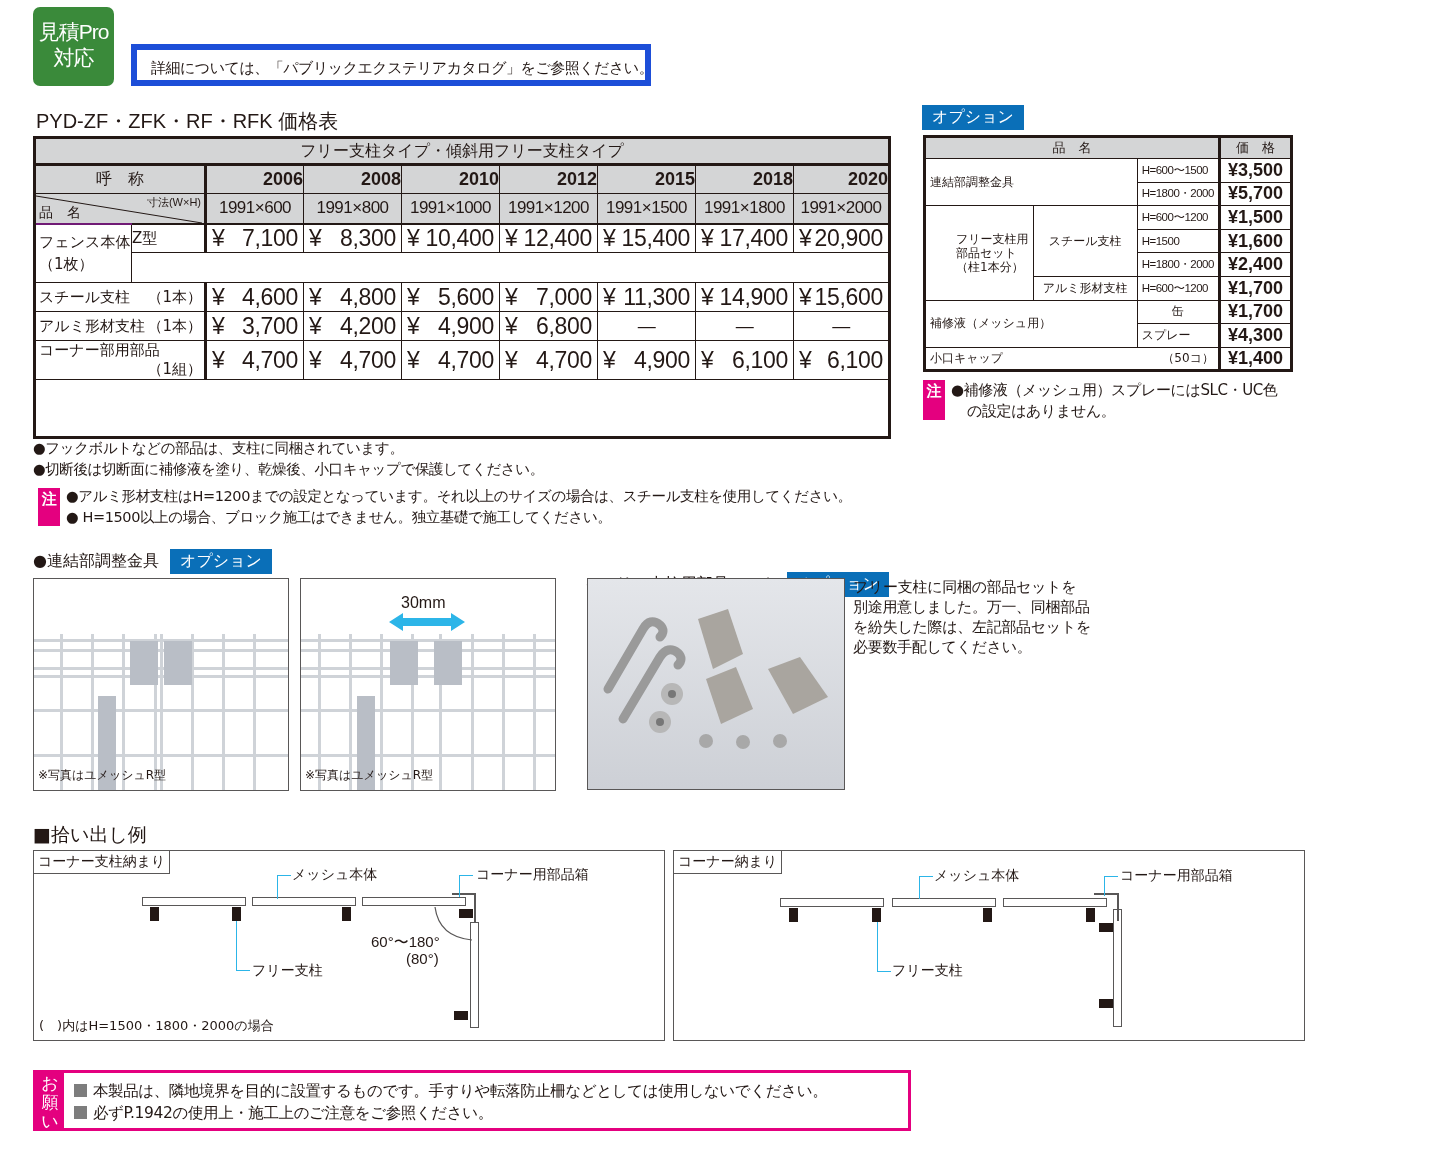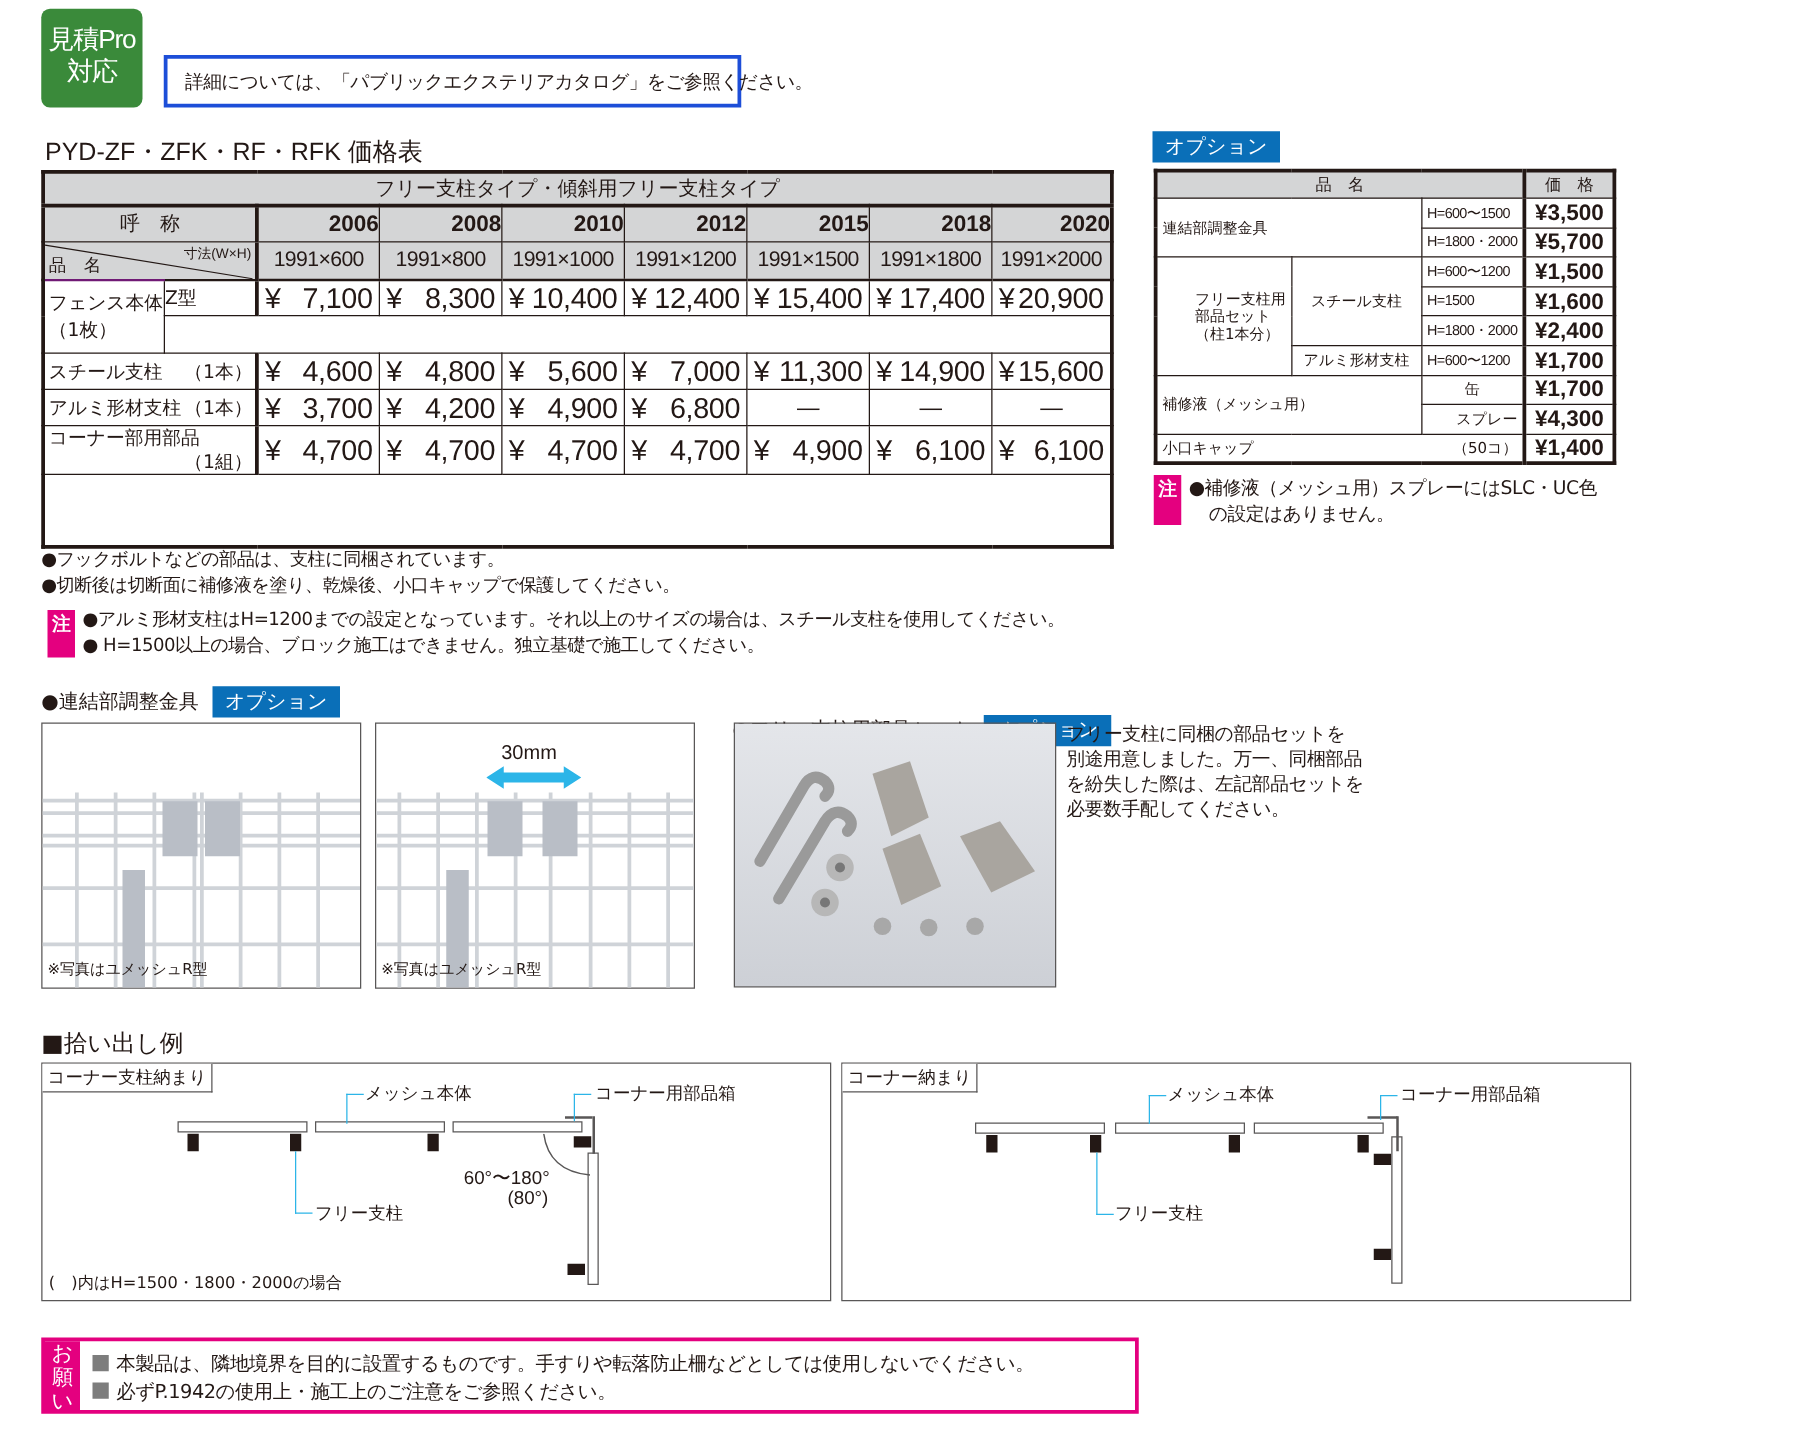--- a/index.html
+++ b/index.html
@@ -1,19 +1,19 @@
 <!DOCTYPE html>
 <html><head>
 <meta charset="utf-8">
 <style>
 *{box-sizing:border-box;margin:0;padding:0}
 body{width:1452px;height:1162px;background:#fff;font-family:"DejaVu Sans","Liberation Sans",sans-serif;color:#231815;position:relative;overflow:hidden}
 .abs{position:absolute}
 .badge-pro{left:33px;top:7px;width:81px;height:79px;background:#3a8a3a;border-radius:7px;color:#fff;font-size:21px;line-height:26px;text-align:center;padding-top:12px;font-family:"Liberation Sans",sans-serif;letter-spacing:-1px}
-.refbox{left:131px;top:44px;width:462px;height:42px;border:3px solid #1d4ed8;font-size:15px;padding:9px 0 0 14px;white-space:nowrap;letter-spacing:-0.5px}
+.refbox{left:131px;top:44px;width:520px;height:42px;border:6px solid #1d4ed8;font-size:15px;padding:9px 0 0 14px;white-space:nowrap;letter-spacing:-0.5px}
 .title{left:36px;top:108px;font-size:20px;font-family:"Liberation Sans",sans-serif}
 table{border-collapse:collapse}
 .main{position:absolute;left:33px;top:136px;width:858px;border:3px solid #231815}
 .main td,.main th{border:1px solid #231815;height:29px;font-weight:normal}
 .main .hdr{background:#d4d5d6}
 .main .grp{font-size:16px;text-align:center;height:27px;border-bottom:3px solid #231815}
 .main .code{font-family:"Liberation Sans",sans-serif;font-weight:bold;font-size:18px;text-align:right}
 .main .dim{font-family:Liberation Sans, sans-serif;font-size:17px;text-align:center;letter-spacing:-0.5px;height:30px}
 .price{font-family:"Liberation Sans",sans-serif;font-weight:bold;font-size:23px;padding:0 5px;white-space:nowrap;letter-spacing:-0.3px}
 .price .y{float:left}
@@ -267,21 +267,21 @@
     <td style="text-align:center">アルミ形材支柱</td>
     <td class="sub">H=600〜1200</td>
     <td class="pr">¥1,700</td>
   </tr>
   <tr>
     <td colspan="2" rowspan="2">補修液（メッシュ用）</td>
     <td style="text-align:center">缶</td>
     <td class="pr">¥1,700</td>
   </tr>
   <tr>
-    <td style="text-align:right">スプレー</td>
+    <td style="text-align:left">スプレー</td>
     <td class="pr">¥4,300</td>
   </tr>
   <tr>
     <td colspan="2" style="border-right:none">小口キャップ</td>
     <td style="text-align:right;border-left:none">（50コ）</td>
     <td class="pr">¥1,400</td>
   </tr>
 </tbody>
   </table>
 <div class="abs" style="left:923px;top:380px;width:380px">

